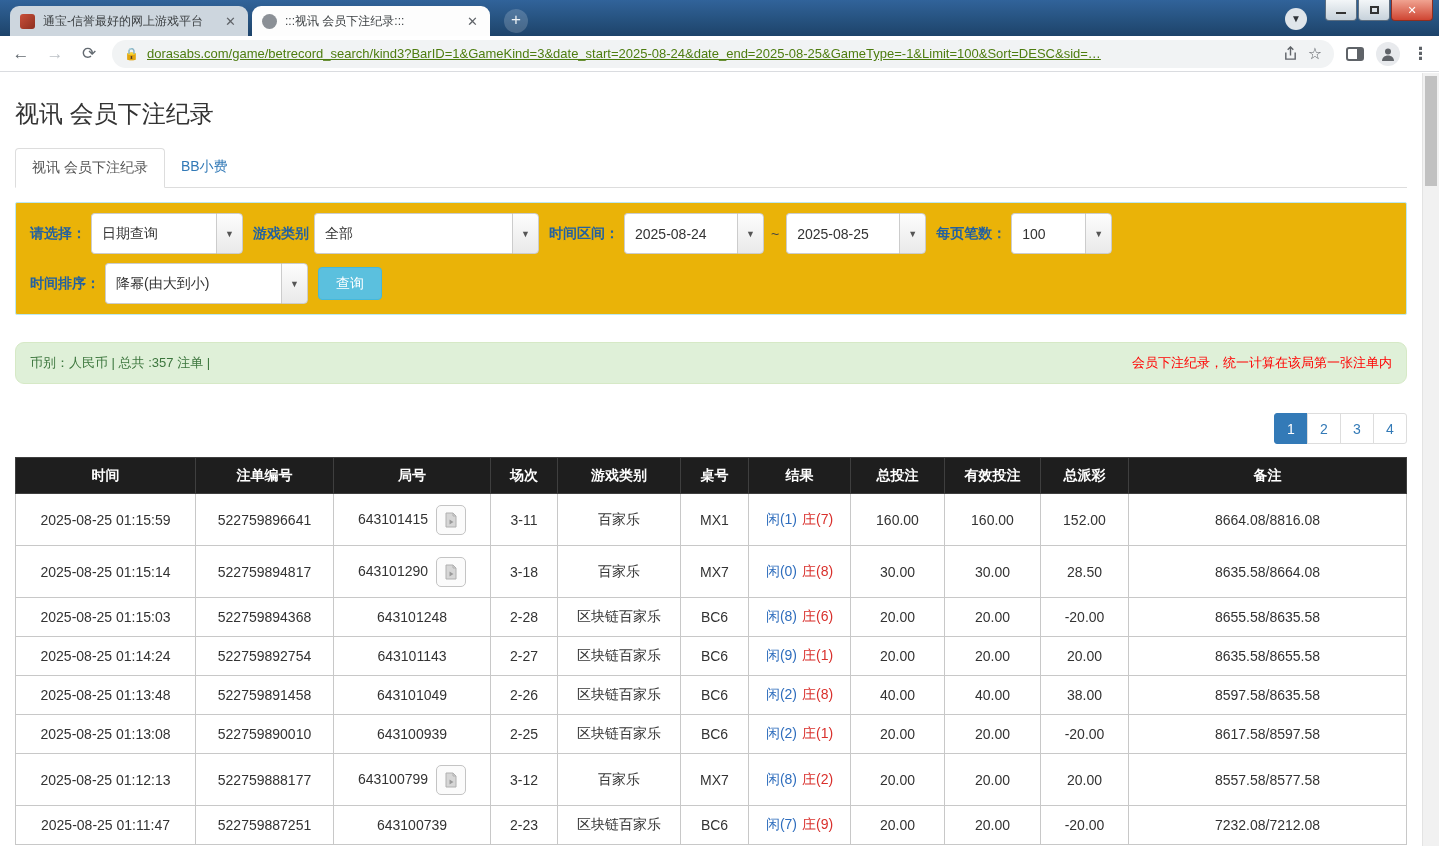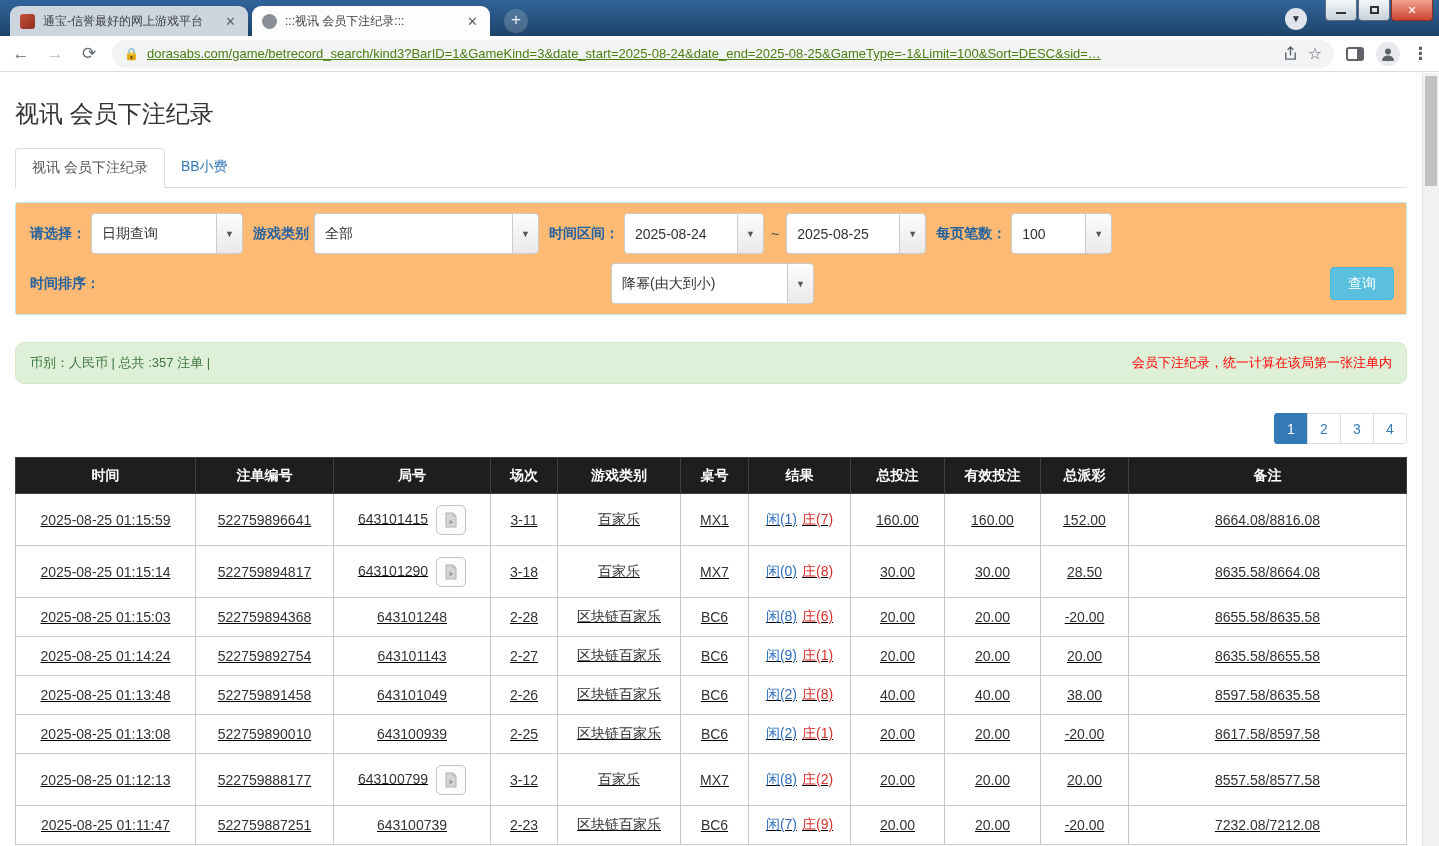--- a/index.html
+++ b/index.html
@@ -48,23 +48,23 @@
 
   
   .page { position:absolute; top:73px; left:0; right:17px; bottom:0; background:#fff; padding:12px 15px; overflow:hidden; }
   .page-title { font-size:24px; font-weight:500; color:#333; margin-top:13px; }
 
   .nav-tabs { display:flex; border-bottom:1px solid #ddd; margin-top:18px; }
   .nav-tab { padding:10px 16px; font-size:14px; margin-bottom:-1px; cursor:default; }
   .nav-tab.active { background:#fff; border:1px solid #ddd; border-bottom:1px solid #fff; border-radius:4px 4px 0 0; color:#555; }
   .nav-tab.link { color:#337ab7; }
 
-  .filter-panel { margin-top:14px; background:#fdba74; border:1px solid #bce8f1; border-radius:2px; padding:10px 12px; }
+  .filter-panel { margin-top:14px; background:#eab308; border:1px solid #bce8f1; border-radius:2px; padding:10px 12px; }
   .filter-row { display:flex; align-items:center; margin-top:0; }
-  .filter-row + .filter-row { margin-top:9px;justify-content:space-between; }
+  .filter-row + .filter-row { margin-top:9px; }
   .f-label { color:#2361a0; font-weight:bold; font-size:14px; margin:0 5px 0 10px; white-space:nowrap; }
   .f-label.first { margin-left:2px; }
   .combo { display:flex; height:41px; }
   .combo-text { background:#fff; border:1px solid #ccc; border-right:none; border-radius:4px 0 0 4px;
                 display:flex; align-items:center; padding:0 10px; font-size:14px; color:#333; white-space:nowrap; }
   .combo-btn { width:27px; border:1px solid #ccc; border-radius:0 4px 4px 0;
                background:linear-gradient(180deg,#fdfdfd,#e9e9e9); display:flex; align-items:center; justify-content:center;
                color:#555; font-size:9px; }
   .w-sel { width:125px; } .w-game { width:198px; } .w-date { width:113px; } .w-size { width:74px; } .w-sort { width:176px; }
   .tilde { color:#444; font-size:14px; margin:0 7px; }
@@ -79,21 +79,21 @@
   .pagination-wrap { margin-top:29px; display:flex; justify-content:flex-end; }
   .page-btn { min-width:34px; height:31px; display:flex; align-items:center; justify-content:center;
               border:1px solid #ddd; background:#fff; color:#337ab7; font-size:14px; margin-left:-1px; cursor:pointer; }
   .page-btn:first-child { border-radius:3px 0 0 3px; margin-left:0; }
   .page-btn:last-child { border-radius:0 3px 3px 0; }
   .page-btn.active { background:#337ab7; border-color:#337ab7; color:#fff; }
 
   table.bet-table { width:100%; border-collapse:collapse; margin-top:13px; font-size:14px; table-layout:fixed; }
   .bet-table th { background:#1e1e1e; color:#fff; font-weight:bold; height:36px; border:1px solid #3f3f3f; }
   .bet-table td { border:1px solid #c8c8c8; text-align:center; color:#333; padding:2px 4px; background:#fff; }
-  tr.row { height:39px;text-decoration:underline; }
+  tr.row { height:39px; }
   tr.row.tall { height:52px; }
   .txt-blue { color:#337ab7; }
   .txt-red { color:#e60000; }
   .result-p { color:#2e6dbd; }
   .result-b { color:#d9302c; margin-left:5px; }
   .video-icon { display:inline-flex; width:30px; height:30px; border:1px solid #c4c4c4; border-radius:5px;
                 background:#fbfbfb; align-items:center; justify-content:center; margin-left:8px; vertical-align:middle; cursor:pointer; }
 </style>
 </head>
 <body>

